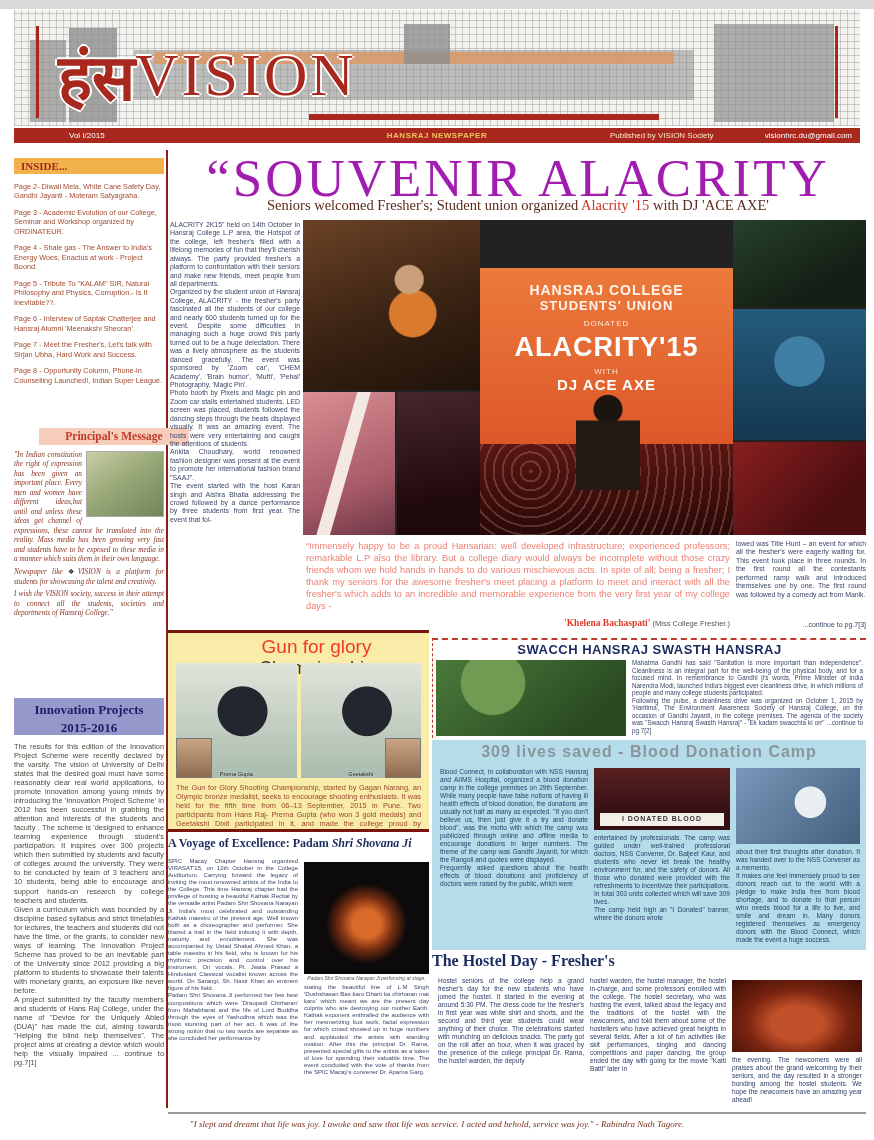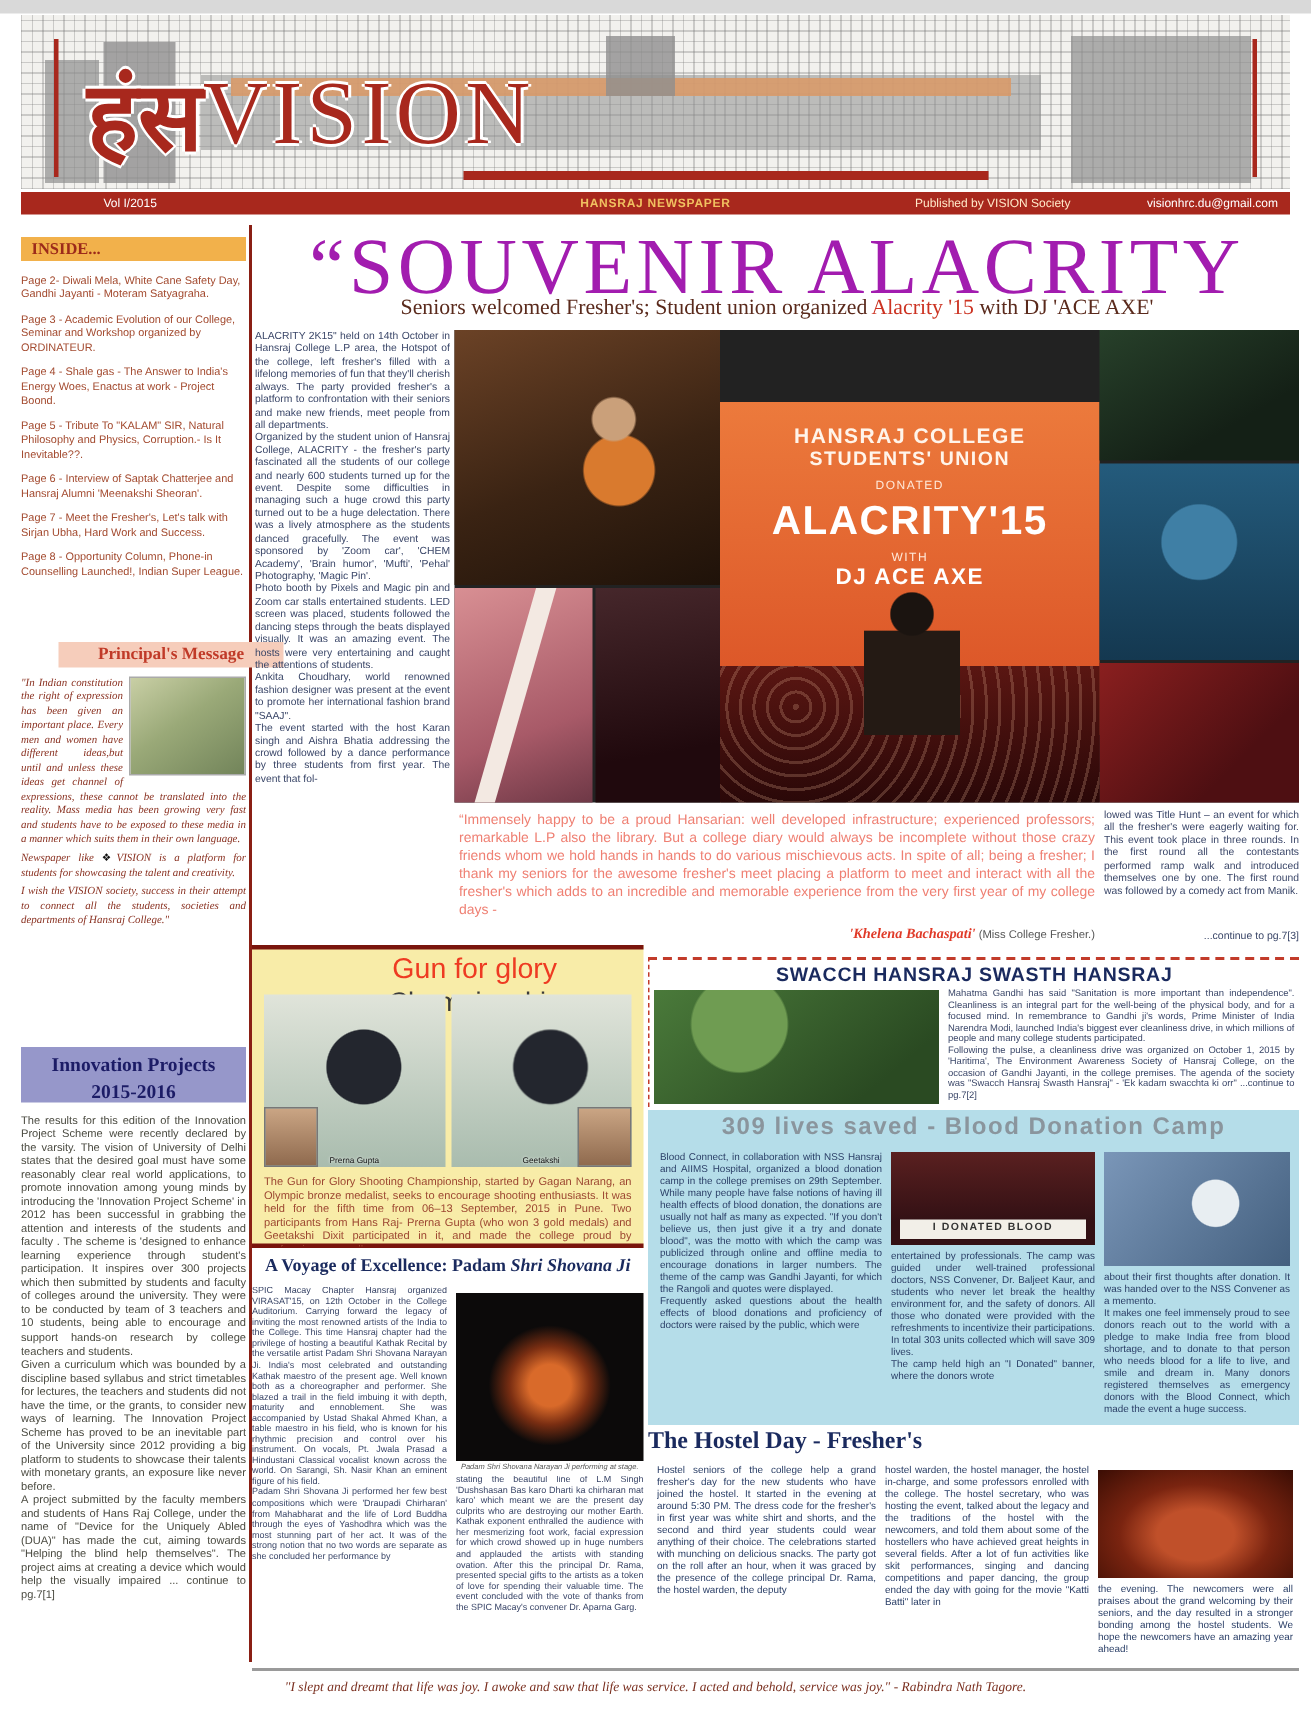--- a/index.html
+++ b/index.html
@@ -81,21 +81,21 @@
   .ph-sash{left:0;top:172px;width:92px;height:143px;background:linear-gradient(160deg,#d88f93,#a85a68 65%,#6e3846);overflow:hidden;}
   .sash-band{position:absolute;left:34px;top:-8px;width:13px;height:160px;background:#f3e9e2;transform:rotate(16deg);}
   .ph-crowd1{left:94px;top:172px;width:83px;height:143px;background:linear-gradient(170deg,#46272b,#20090d 75%);}
   .ph-crowd2{left:177px;top:224px;width:253px;height:91px;
      background:repeating-radial-gradient(circle at 20% 30%, rgba(220,170,140,.25) 0 2px, transparent 2px 9px),
      linear-gradient(180deg,#5a1612,#2a0808);}
   
   .quote{position:absolute;left:306px;top:540px;width:424px;height:74px;overflow:hidden;
      font-size:9.3px;line-height:1.3;color:#ef7f72;text-align:justify;}
   .quote-attr{position:absolute;left:306px;top:612px;width:424px;text-align:right;}
-  .attr-name{color:#e03a28;font-weight:bold;font-style:italic;font-size:9.5px;font-family:"Liberation Serif",serif;}
+  .attr-name{color:#e03a28;font-weight:bold;font-size:9.5px;font-family:"Liberation Serif",serif;}
   .attr-role{color:#555;font-size:7.5px;}
   
   .gun{position:absolute;left:168px;top:630px;width:261px;height:202px;background:#f8eca8;
      border-top:3px solid #7a150d;border-bottom:3px solid #7a150d;box-sizing:border-box;}
   .gun-title{text-align:center;margin-top:3px;padding-left:36px;}
   .g-red{color:#ee3b22;font-size:19px;}
   .g-dark{color:#3a3a3a;font-size:18px;}
   .gun-photos{position:absolute;left:8px;top:30px;right:8px;height:115px;display:flex;gap:4px;}
   .gph{position:relative;flex:1;
      background:radial-gradient(circle at 55% 42%,#23262e 0 26%,transparent 27%),linear-gradient(#e0e4da,#a9bcae);}
@@ -118,21 +118,21 @@
   .bl-c1{left:8px;top:28px;width:148px;height:176px;}
   .bl-p1{position:absolute;left:162px;top:28px;width:136px;height:62px;background:linear-gradient(#5a2020,#321014 75%);}
   .bl-p1 .banner{position:absolute;left:6px;bottom:4px;right:6px;height:13px;background:#f2efe8;
      font-size:7px;font-weight:bold;color:#333;text-align:center;letter-spacing:1px;padding-top:2px;box-sizing:border-box;}
   .bl-c2{left:162px;top:94px;width:136px;height:110px;}
   .bl-p2{position:absolute;left:304px;top:28px;width:124px;height:76px;
      background:radial-gradient(circle at 60% 45%,#e8eef2 0 18%,transparent 19%),linear-gradient(130deg,#7a96b8,#44607f);}
   .bl-c3{left:304px;top:108px;width:124px;height:96px;}
   
   .voyage{position:absolute;left:168px;top:836px;width:261px;height:272px;}
-  .vy-title{text-align:center;font-family:"Liberation Serif",serif;font-weight:bold;font-size:12px;color:#1a2a5e;}
+  .vy-title{font-family:"Liberation Serif",serif;font-weight:bold;font-size:12px;color:#1a2a5e;}
   .vy-title .it{font-style:italic;}
   .vy-col{position:absolute;font-size:6px;line-height:1.18;color:#3a4668;text-align:justify;white-space:pre-line;overflow:hidden;}
   .vy-c1{left:0;top:22px;width:130px;height:248px;}
   .vy-photo{position:absolute;left:136px;top:26px;width:125px;height:112px;
      background:radial-gradient(ellipse at 50% 55%,#d96a2a 0 16%,#7a2e12 30%,transparent 46%),#0c0a0a;}
   .vy-cap{position:absolute;left:136px;top:139px;width:125px;text-align:center;font-size:5px;font-style:italic;color:#555;}
   .vy-c2{left:136px;top:148px;width:125px;height:122px;}
   
   .hostel{position:absolute;left:432px;top:952px;width:434px;height:160px;}
   .ho-title{text-align:left;font-family:"Liberation Serif",serif;font-weight:bold;font-size:16px;color:#1a2a5e;}

